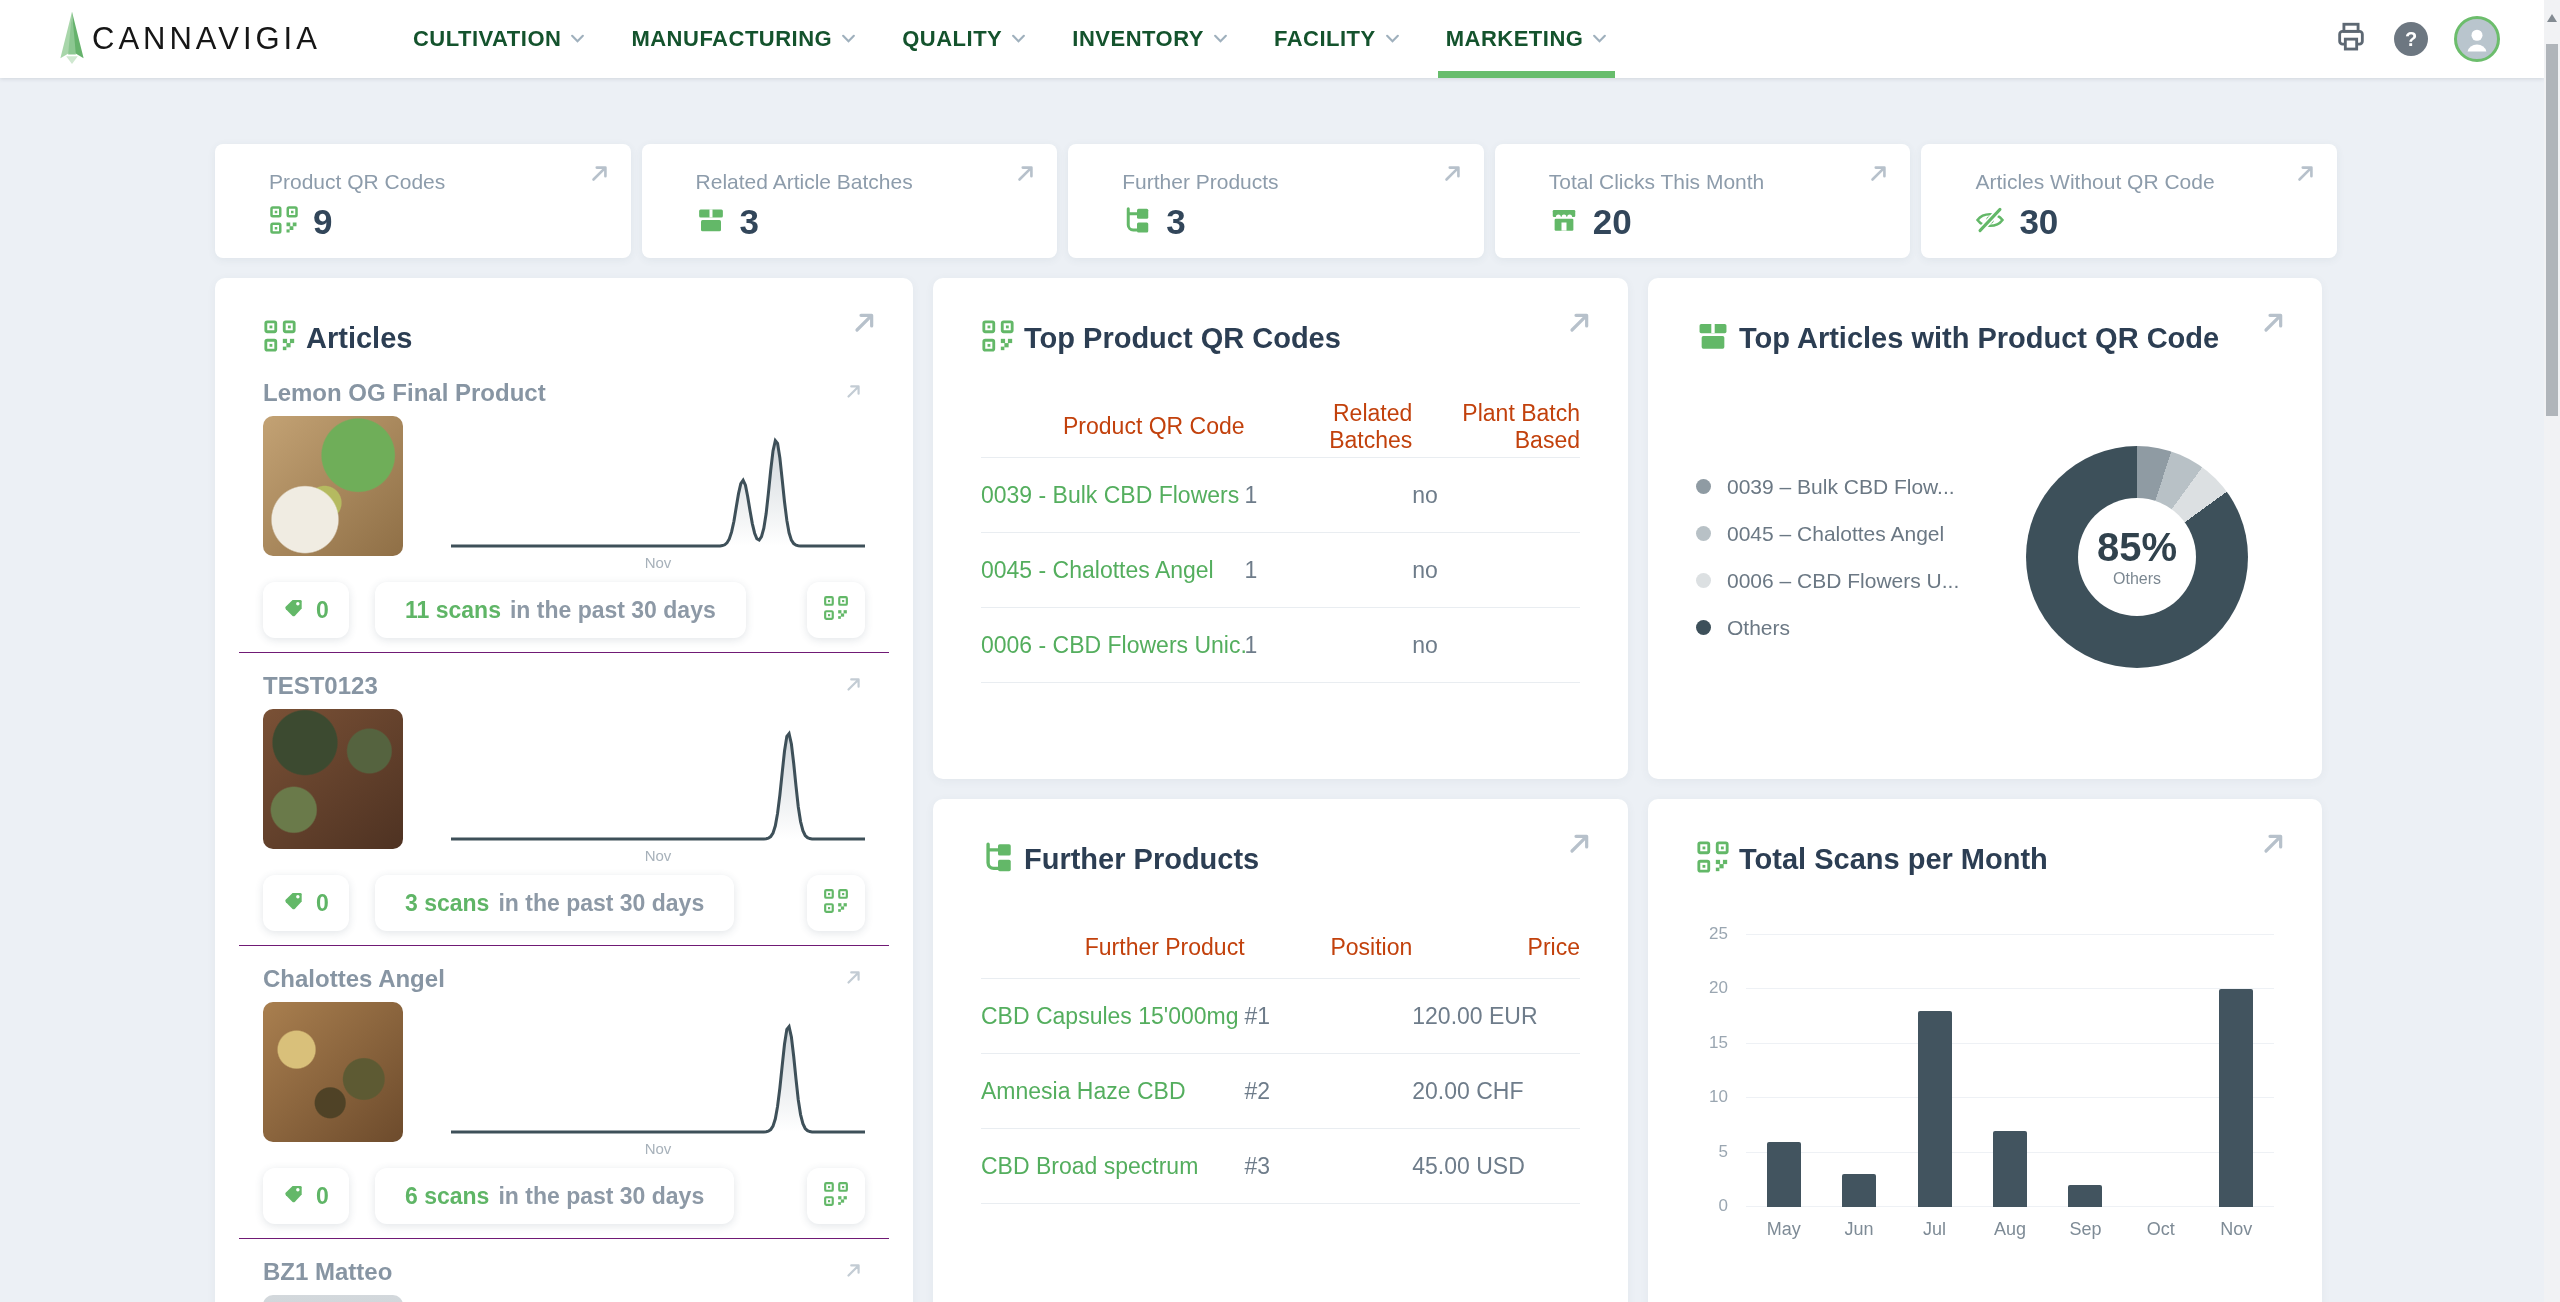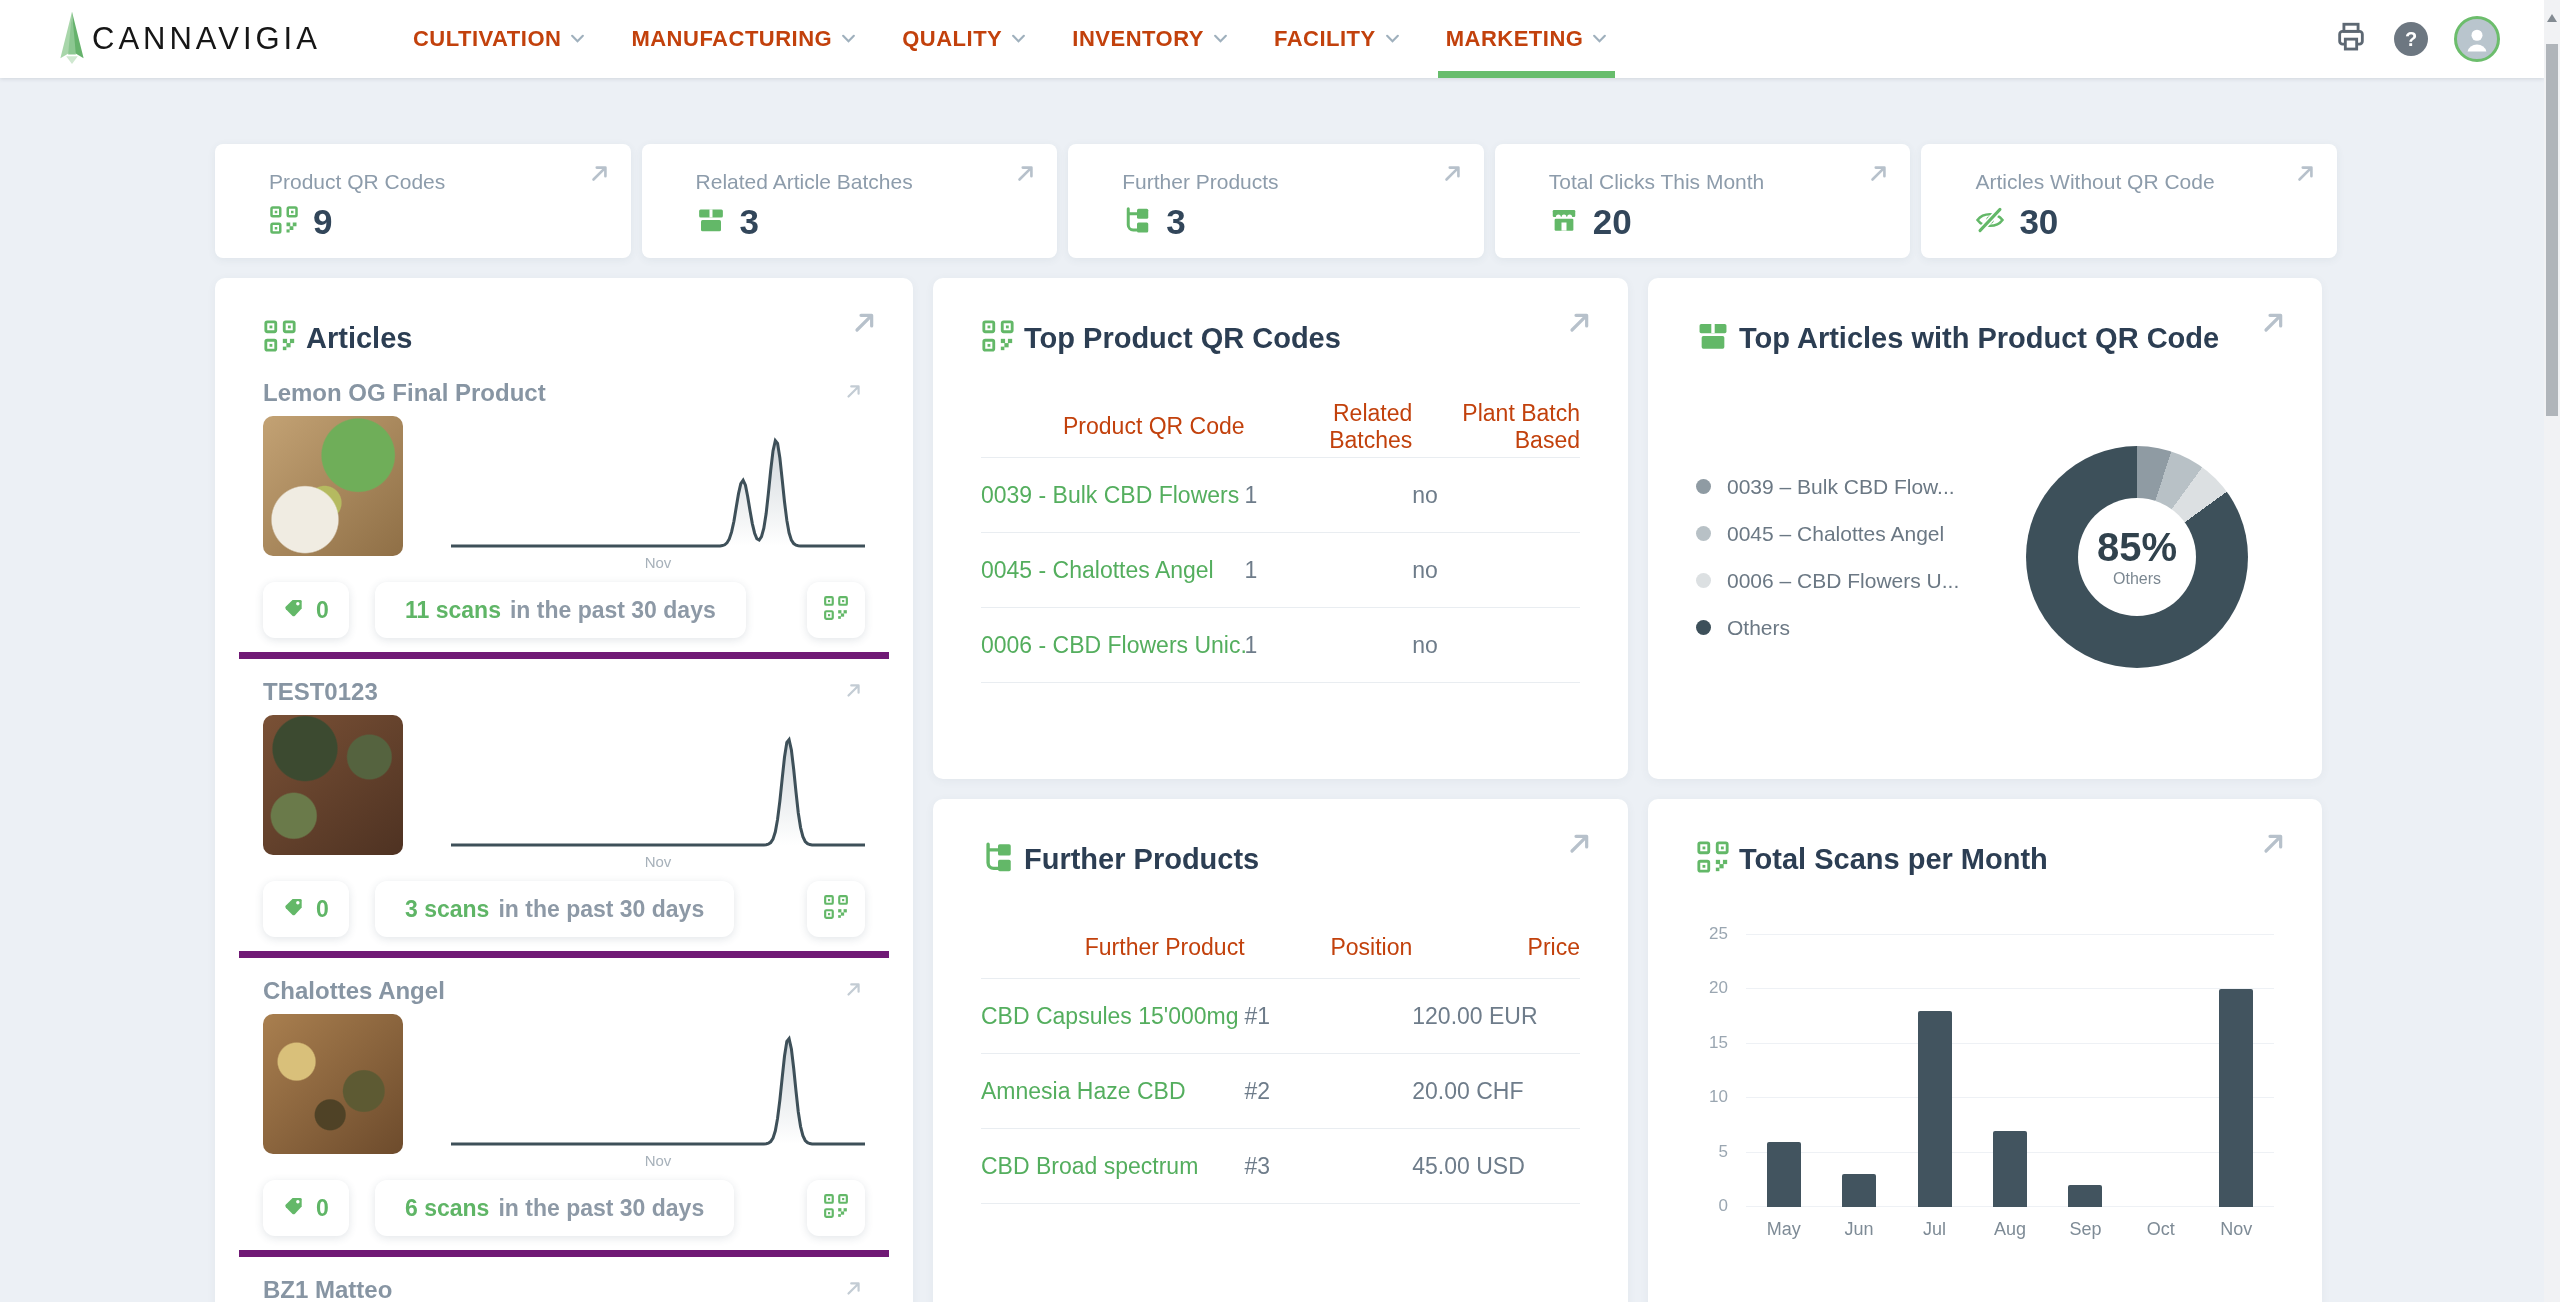--- a/index.html
+++ b/index.html
@@ -10,21 +10,21 @@
     font-family:"Liberation Sans", sans-serif;
     color:#32465a;
   }
   
   .topnav { position:absolute; top:0; left:0; right:16px; height:78px; background:#fff;
             box-shadow:0 1px 4px rgba(40,60,80,.14); display:flex; align-items:center; z-index:10; }
   .brand { display:flex; align-items:center; gap:0; margin-left:52px; cursor:pointer; }
   .brand-text { font-size:31px; letter-spacing:4px; color:#161616; font-weight:500; }
   .nav-items { display:flex; margin-left:92px; gap:46px; height:100%; align-items:center; }
   .nav-item { position:relative; display:flex; align-items:center; gap:9px; height:100%; cursor:pointer; }
-  .nav-label { font-size:22px; font-weight:700; color:#c2410c; letter-spacing:.5px; }
+  .nav-label { font-size:22px; font-weight:700; color:#14532d; letter-spacing:.5px; }
   .nav-underline { position:absolute; bottom:0; left:-8px; right:-8px; height:7px; background:#67bd6c; }
   .nav-right { margin-left:auto; margin-right:44px; display:flex; align-items:center; gap:26px; }
   .help-icon { width:34px; height:34px; border-radius:50%; background:#6d7781; color:#fff;
                font-weight:700; font-size:20px; display:flex; align-items:center; justify-content:center; cursor:pointer; }
   .avatar { width:46px; height:46px; border-radius:50%; background:#b9c5cd; border:3px solid #6cbd6c;
             display:flex; align-items:center; justify-content:center; cursor:pointer; }
   
   .scrollbar { position:absolute; top:0; right:0; width:16px; height:100%; background:#f1f2f4; z-index:30; }
   .scroll-up { position:absolute; top:14px; left:3px; width:0; height:0;
                border-left:5px solid transparent; border-right:5px solid transparent; border-bottom:8px solid #838b92; }
@@ -41,21 +41,21 @@
   
   .panels { display:grid; grid-template-columns:698px 695px 674px; grid-template-rows:501px 620px;
             gap:20px; margin-top:20px; }
   .panel { background:#fff; border-radius:10px; box-shadow:0 2px 10px rgba(60,80,100,.06);
            padding:38px 48px; position:relative; }
   .panel-header { display:flex; align-items:center; gap:9px; height:44px; }
   .panel-title { font-size:29px; font-weight:700; color:#2c3e53; }
   .panel-arrow { position:absolute; top:28px; right:32px; cursor:pointer; }
   #articles-panel { grid-row:1 / span 2; }
   
-  .article { padding:20px 24px 14px; margin:0 -24px; border-bottom:7px solid #701a75; }
+  .article { padding:20px 24px 14px; margin:0 -24px; border-bottom:1px solid #701a75; }
   .article:last-child { border-bottom:none; }
   .article-title-row { display:flex; align-items:center; justify-content:space-between; height:26px; }
   .article-title { font-size:24px; font-weight:700; color:#8795a3; }
   .article-media { display:flex; margin-top:10px; }
   .article-img { width:140px; height:140px; border-radius:10px; flex:none; }
   .img-lemon { background:
       radial-gradient(circle at 68% 28%, #6fae59 0 26%, transparent 27%),
       radial-gradient(circle at 30% 74%, #f0ecE2 0 23%, transparent 24%),
       radial-gradient(circle at 44% 62%, #b5ba60 0 14%, transparent 15%),
       linear-gradient(135deg,#c3a274,#8f6f46); }

